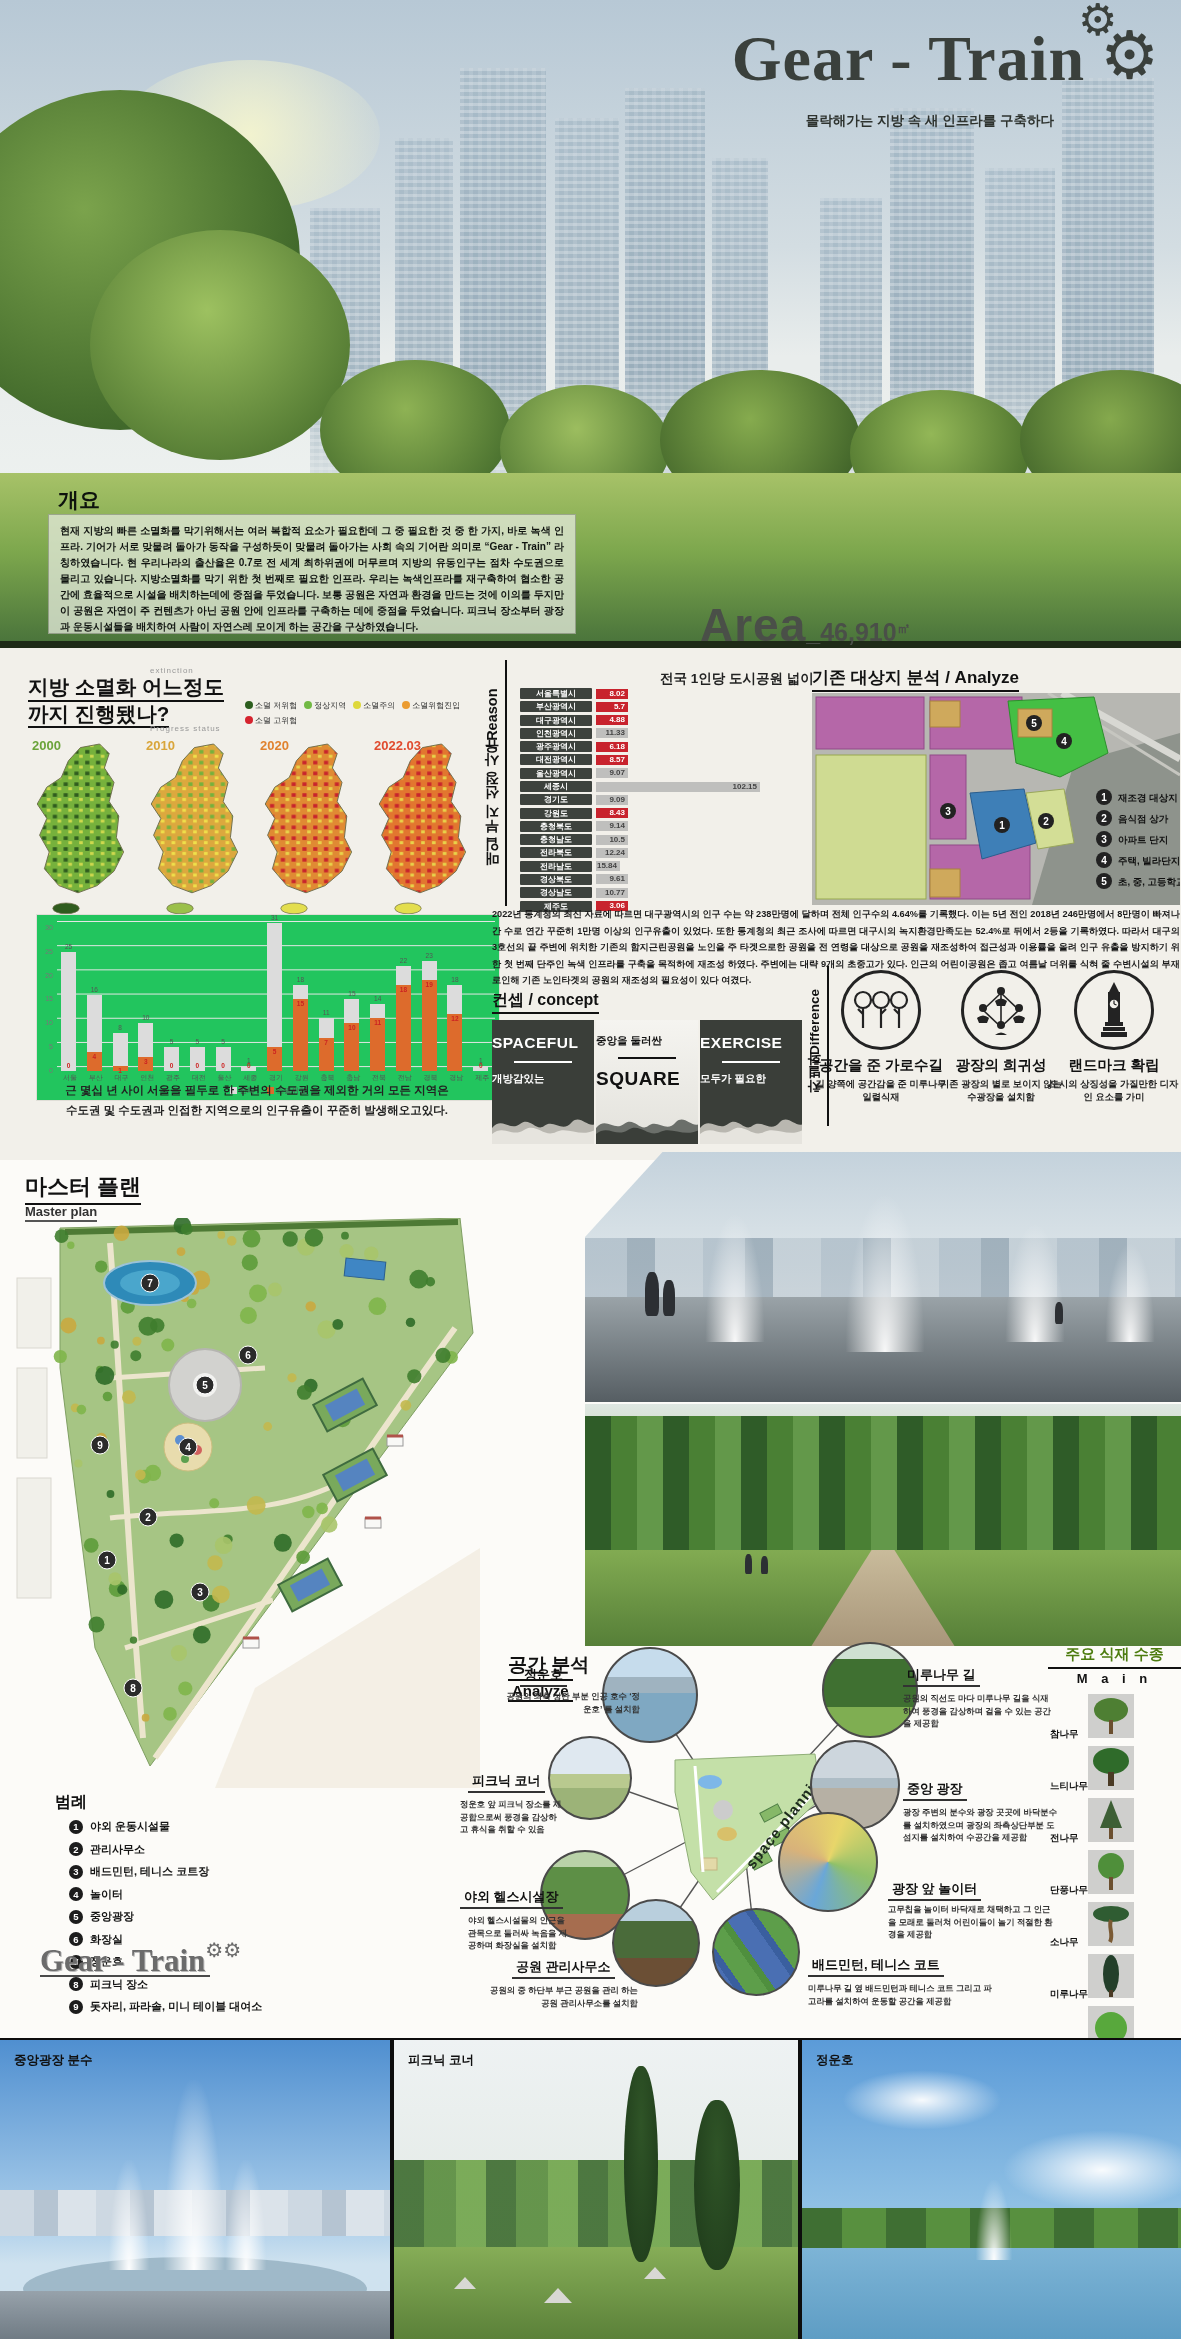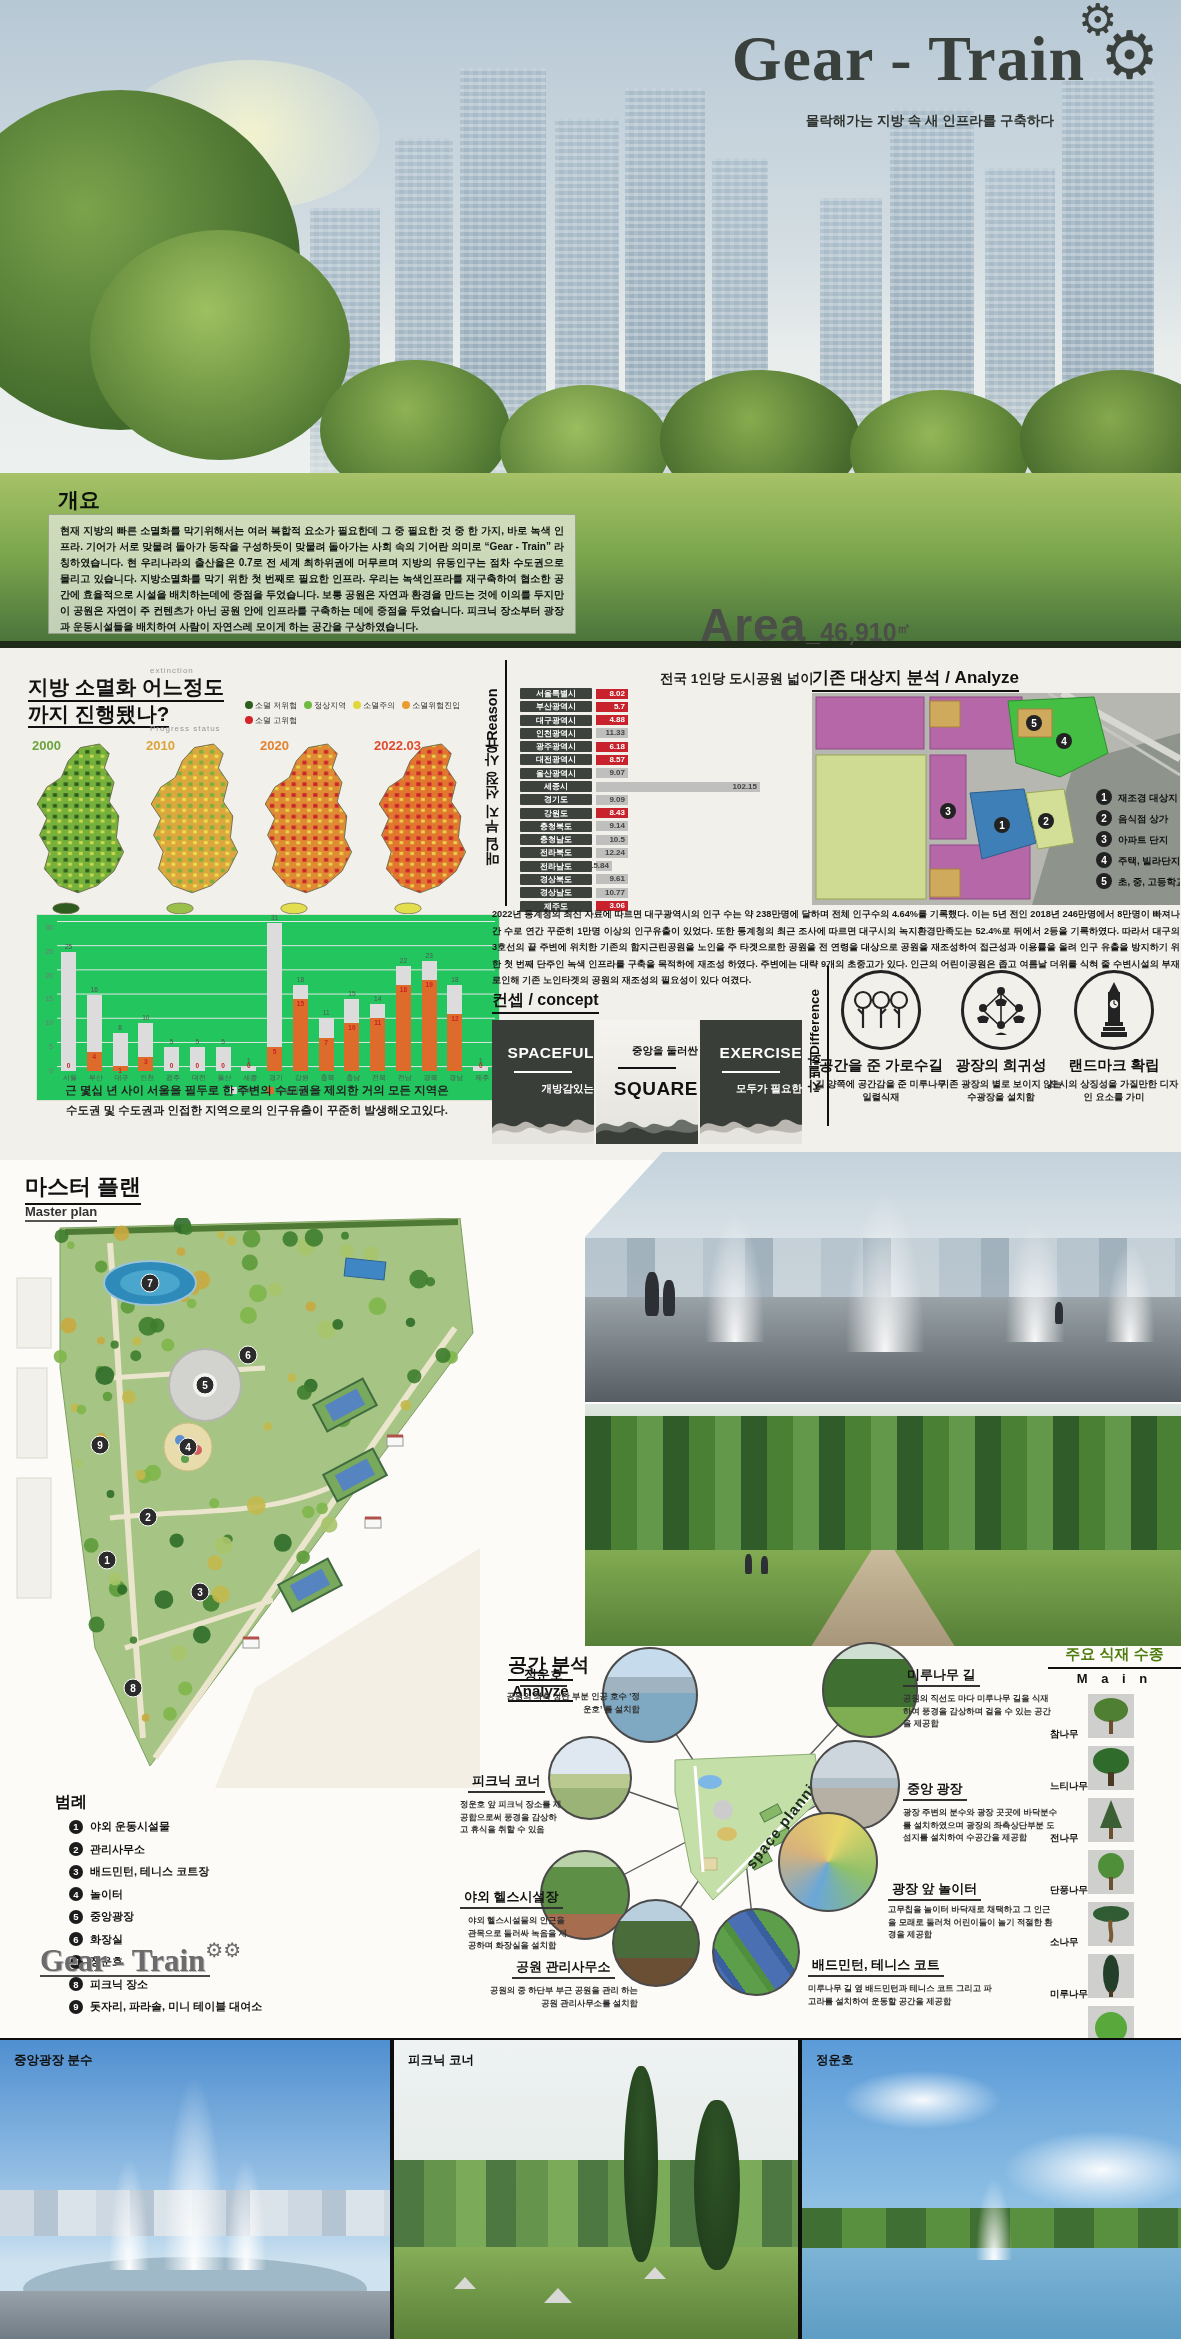--- a/index.html
+++ b/index.html
@@ -63,21 +63,21 @@
   .hpill{width:72px;background:#3d423d;color:#fff;font-size:8px;font-weight:bold;text-align:center;line-height:11px;border-radius:1px;flex:none;}
   .hbarbar{height:10px;margin-left:4px;position:relative;}
   .hval{position:absolute;right:3px;top:0;font-size:8px;line-height:10px;font-weight:bold;}
   #reason-par{position:absolute;left:492px;top:258px;width:688px;font-size:9.2px;line-height:1.8;color:#1a1a1a;font-weight:600;text-align:justify;}
   #concept-title{position:absolute;left:492px;top:342px;font-size:16px;}
   #concept-row{position:absolute;left:492px;top:372px;width:310px;height:124px;display:flex;gap:2px;}
   .cpanel{position:relative;flex:1;overflow:hidden;}
   .cpanel svg{position:absolute;bottom:0;left:0;}
   .panel-dark{background:#3a3e39;}
   .panel-light{background:linear-gradient(180deg,#f5f4f0,#e3e2dc);}
-  .ctxt{position:relative;z-index:2;text-align:right;padding-top:24px;}
+  .ctxt{position:relative;z-index:2;text-align:left;padding-top:14px;}
   .ctxt .l1{display:block;font-weight:bold;}
   .ctxt .rule{display:block;width:58px;height:2px;margin:9px auto;}
   .panel-dark .ctxt{color:#fff;} .panel-dark .rule{background:#fff;}
   .panel-light .ctxt{color:#111;} .panel-light .rule{background:#111;}
   .t-big{font-size:15.5px;letter-spacing:.5px;} .t-small{font-size:10.5px;}
   #site-title{position:absolute;left:812px;top:18px;font-size:17px;}
   #site-map{position:absolute;left:812px;top:45px;width:368px;height:212px;}
   #diff-label{left:806px;top:318px;height:160px;font-size:13.5px;}
   .diff-item{position:absolute;width:132px;text-align:center;}
   .diff-circ{width:80px;height:80px;border:3px solid #232323;border-radius:50%;margin:0 auto;display:flex;align-items:center;justify-content:center;background:#f2f0ea;}
@@ -475,21 +475,21 @@
           </div>
         </div>
         <div class="hrow">
           <div class="hpill">전라북도</div>
           <div class="hbarbar" style="background: rgb(191, 191, 189); width: 32px;">
             <span class="hval" style="color: rgb(68, 68, 68);">12.24</span>
           </div>
         </div>
         <div class="hrow">
           <div class="hpill">전라남도</div>
-          <div class="hbarbar" style="background: rgb(191, 191, 189); width: 16px;">
+          <div class="hbarbar" style="background: rgb(191, 191, 189); width: 24px;">
             <span class="hval" style="color: rgb(68, 68, 68);">15.84</span>
           </div>
         </div>
         <div class="hrow">
           <div class="hpill">경상북도</div>
           <div class="hbarbar" style="background: rgb(191, 191, 189); width: 32px;">
             <span class="hval" style="color: rgb(68, 68, 68);">9.61</span>
           </div>
         </div>
         <div class="hrow">

